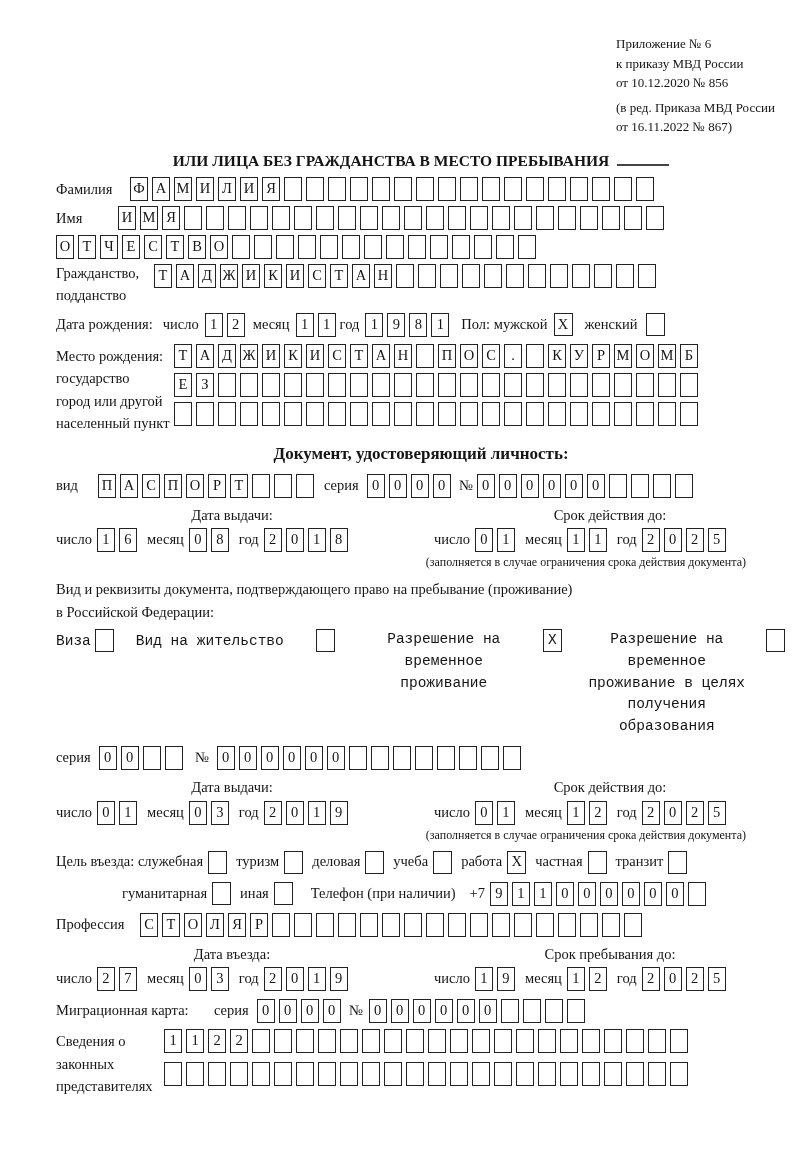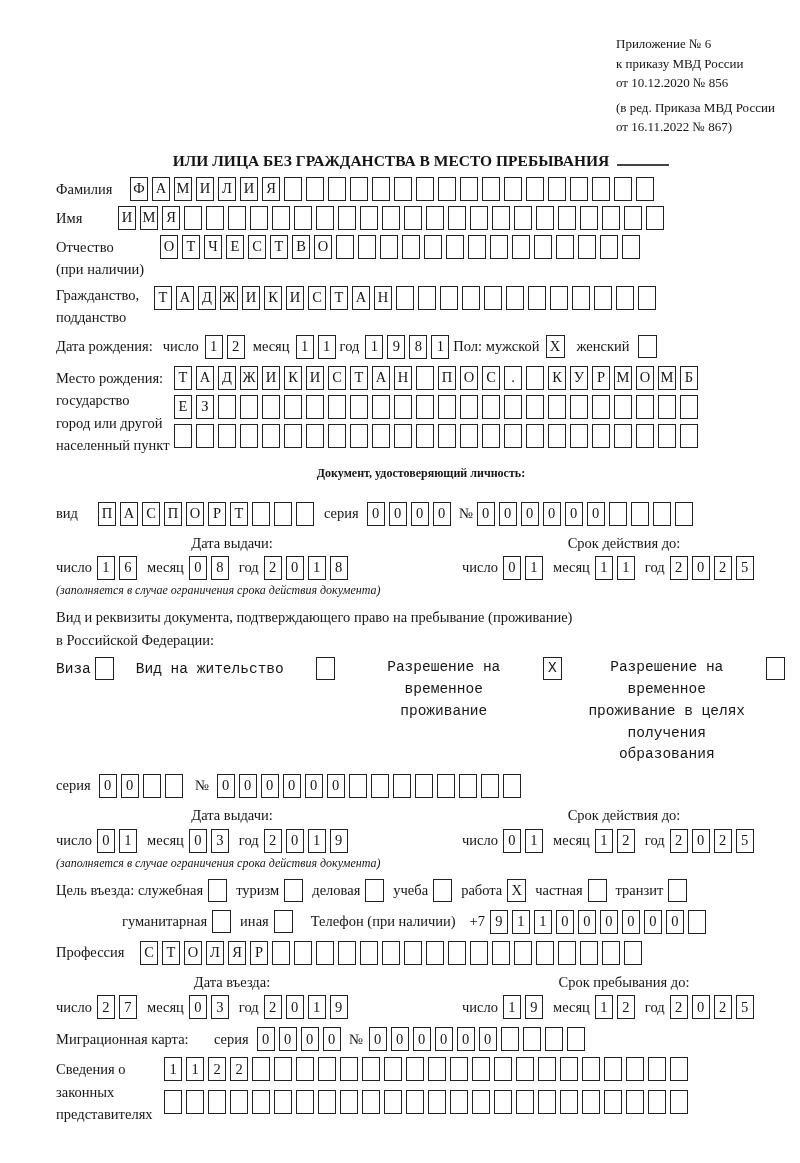--- a/index.html
+++ b/index.html
@@ -24,29 +24,29 @@
   .cell {
     width:18px; height:24px; border:1.5px solid #222; margin-right:4px;
     display:flex; align-items:center; justify-content:center;
     font-size:14.5px; flex-shrink:0; background:#fff;
   }
   .chk {
     width:19px; height:23px; border:1.5px solid #222; display:inline-flex;
     align-items:center; justify-content:center; font-size:14.5px; flex-shrink:0; background:#fff;
   }
   .sm-gap { margin-right:6px; padding-top:3px; }
-  .doc-heading { text-align:center; font-weight:bold; font-size:12px; margin-top:8px; }
-  .dates { display:flex; margin-top:8px;gap:28px; }
+  .doc-heading { text-align:center; font-weight:bold; font-size:17px; margin-top:8px; }
+  .dates { display:flex; margin-top:8px; }
   .dates-col-l { width:352px; margin-right:26px; }
   .dates-col-r { flex:1; }
   .dates-header { text-align:center; margin-bottom:3px; }
   .dgroup { display:flex; align-items:center; }
   .dgroup .dlabel { margin-right:5px; }
   .dgroup .dsep { margin-left:6px; margin-right:5px; }
-  .dates-note { font-size:12px; text-align:left; padding-right:40px; margin-top:2px;font-style:italic; }
+  .dates-note { font-size:12px; text-align:right; padding-right:40px; margin-top:2px; }
   .intro { margin-top:8px; line-height:1.55; }
   .permits { display:flex; align-items:flex-start; margin-top:6px; }
   .permits .pair { display:flex; align-items:flex-start;font-family:Liberation Mono, monospace; }
   .p-label { padding-top:3px; }
   .p-label-c { text-align:center; line-height:1.5; width:182px; }
   .purpose-row { display:flex; align-items:center; margin-top:8px; flex-wrap:nowrap;text-align:center; }
   .purpose-row .pl { margin-right:5px; white-space:nowrap; }
   .purpose-row .chk { margin-right:9px; }
 </style>
 </head>
@@ -125,24 +125,20 @@
         <span class="cell"></span>
         <span class="cell"></span>
         <span class="cell"></span>
         <span class="cell"></span>
         <span class="cell"></span>
         <span class="cell"></span>
       </div>
   </div>
 
   <div class="row">
-    <div class="lbl-multi" style="width:104px">
-      <div>Отчество</div>
-      <div>(при наличии)</div>
-    </div>
     <div class="cells">
         <span class="cell">О</span>
         <span class="cell">Т</span>
         <span class="cell">Ч</span>
         <span class="cell">Е</span>
         <span class="cell">С</span>
         <span class="cell">Т</span>
         <span class="cell">В</span>
         <span class="cell">О</span>
         <span class="cell"></span>
@@ -206,21 +202,21 @@
         <span class="cell">1</span>
         <span class="cell">1</span>
       </span>
     <span class="sm-gap" style="padding-top:0">год</span>
     <span class="cells">
         <span class="cell">1</span>
         <span class="cell">9</span>
         <span class="cell">8</span>
         <span class="cell">1</span>
       </span>
-    <span style="margin:0 6px 0 0">Пол: мужской</span>
+    <span style="margin:0 6px 0 8px">Пол: мужской</span>
     <span class="chk">X</span>
     <span style="margin:0 8px 0 12px">женский</span>
     <span class="chk"></span>
   </div>
 
   <div class="row" style="margin-top:7px">
     <div class="lbl-multi" style="width:118px">
       <div>Место рождения:</div>
       <div>государство</div>
       <div>город или другой</div>
@@ -303,21 +299,21 @@
           <span class="cell"></span>
           <span class="cell"></span>
           <span class="cell"></span>
           <span class="cell"></span>
         </div>
     </div>
   </div>
 
   <div class="doc-heading">Документ, удостоверяющий личность:</div>
 
-  <div class="row" style="margin-top:21px;align-items:center">
+  <div class="row" style="margin-top:8px;align-items:center">
     <span style="width:36px;margin-right:6px">вид</span>
     <span class="cells">
         <span class="cell">П</span>
         <span class="cell">А</span>
         <span class="cell">С</span>
         <span class="cell">П</span>
         <span class="cell">О</span>
         <span class="cell">Р</span>
         <span class="cell">Т</span>
         <span class="cell"></span>

